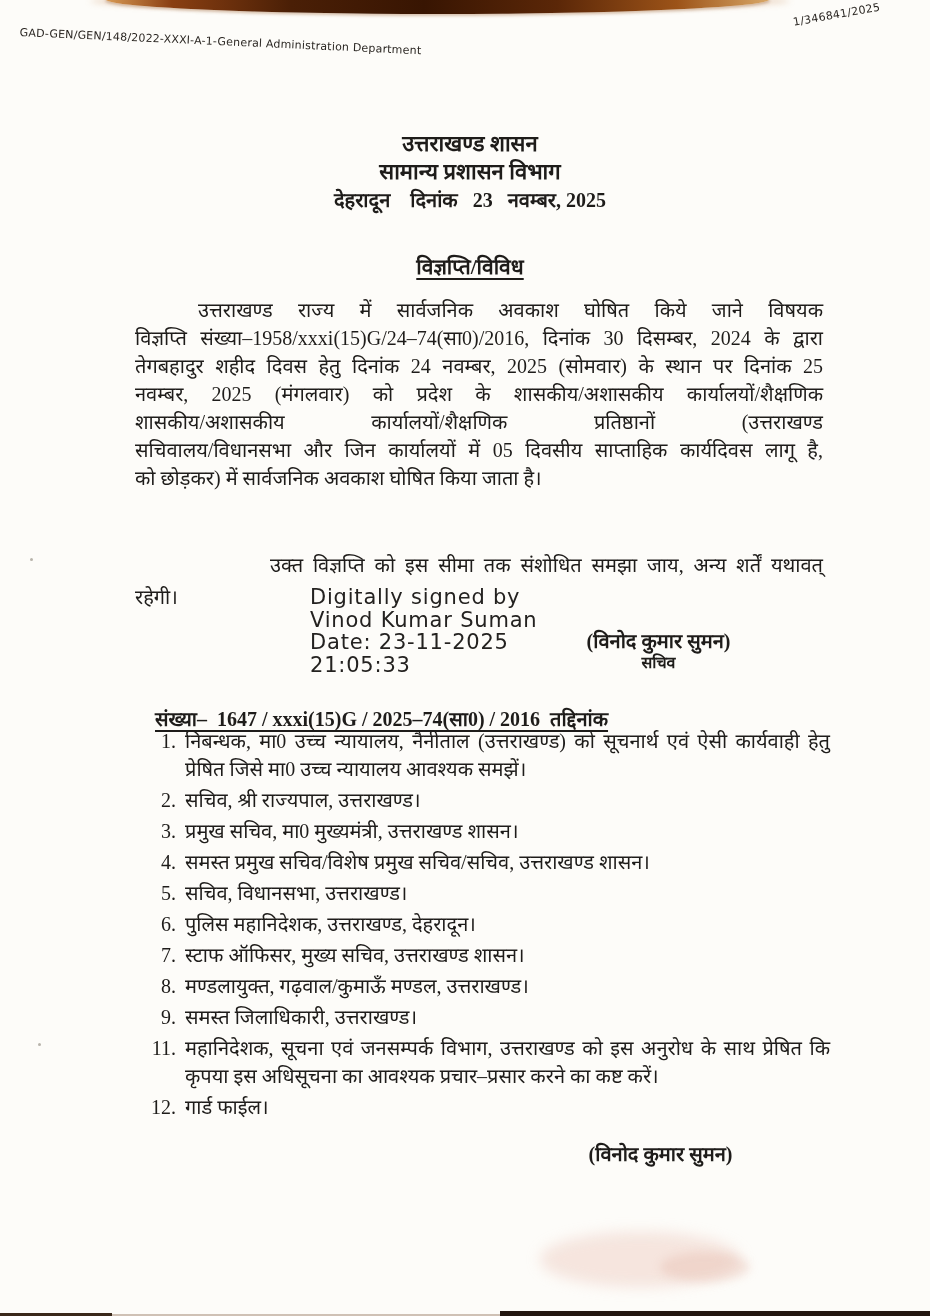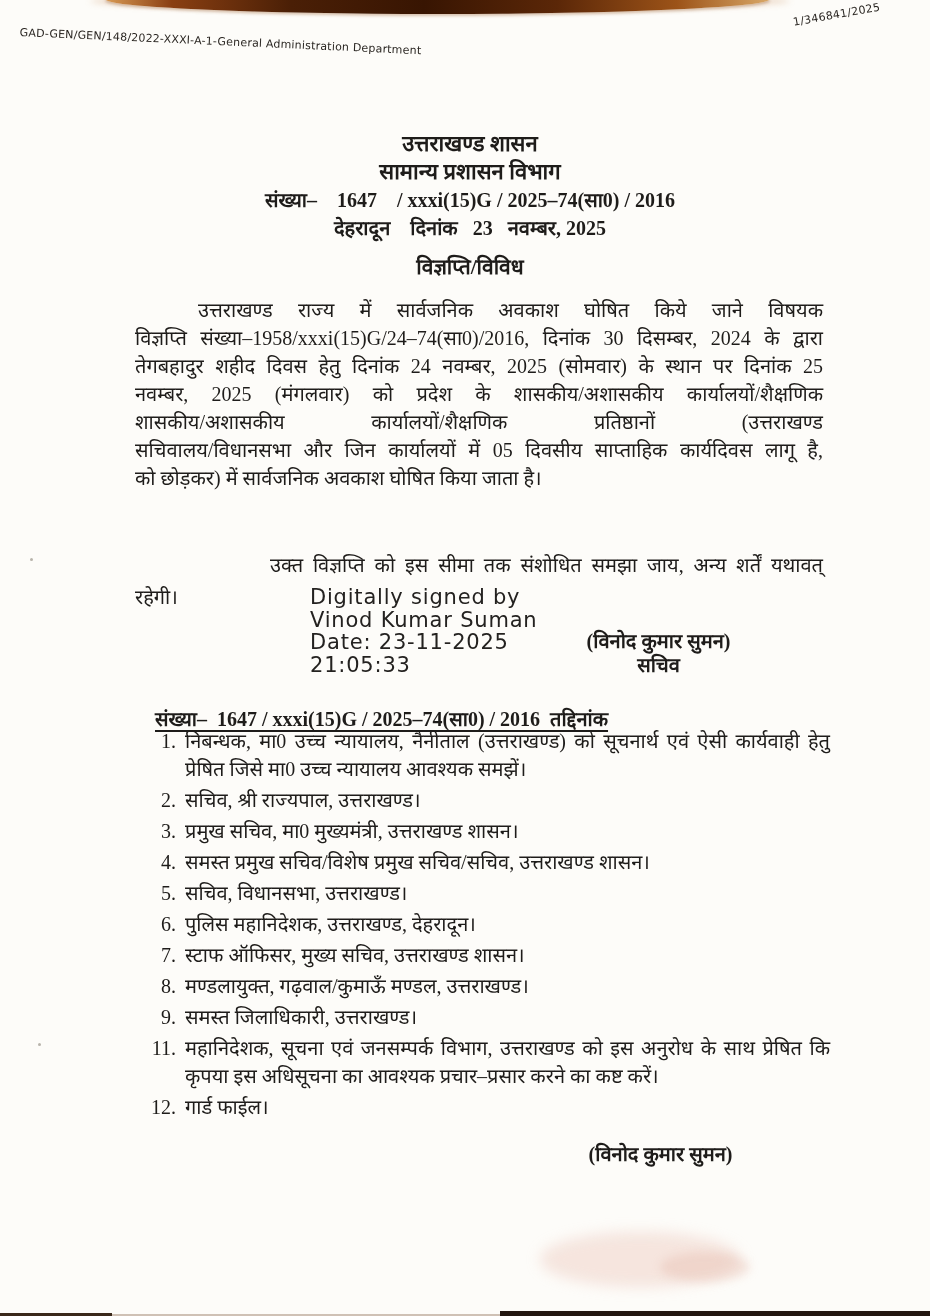--- a/index.html
+++ b/index.html
@@ -43,37 +43,37 @@
 
   
   .letterhead{left:120px;top:130px;width:700px;text-align:center;line-height:28px;}
   .lh-org,.lh-dept{font-size:22px;font-weight:bold;}
   .lh-num,.lh-place{font-size:20px;font-weight:bold;white-space:pre;}
 
   .subject{
     left:120px;top:252px;width:700px;text-align:center;
     font-size:21px;font-weight:bold;
   }
-  .subject span{text-underline-offset:4px;}
+  .subject span{text-decoration:underline;text-underline-offset:4px;}
 
   
   .para1{left:135px;top:296px;width:688px;font-size:20px;line-height:28px;}
   .jline{text-align:justify;text-align-last:justify;}
   .jline.indent{margin-left:63px;}
   .jline.last{text-align-last:left;}
 
   .para2-l1{left:135px;top:551px;width:688px;font-size:20px;line-height:28px;
     padding-left:135px;box-sizing:border-box;text-align:justify;text-align-last:justify;}
   .para2-l2{left:135px;top:583px;font-size:20px;}
 
   
   .digital-sig{left:310px;top:586px;font-family:"DejaVu Sans",sans-serif;
     font-size:21px;line-height:22.5px;letter-spacing:.8px;color:#242220;}
   .sig-name{left:576px;top:627px;width:165px;text-align:center;font-size:20px;font-weight:bold;}
-  .sig-desig{left:576px;top:651px;width:165px;text-align:center;font-size:20px;font-weight:bold;}
+  .sig-desig{left:576px;top:651px;width:165px;text-align:center;font-size:16px;font-weight:bold;}
 
   .endorsement{left:135px;top:682px;font-size:20px;font-weight:bold;white-space:pre;}
   .endorsement span{text-decoration:underline;text-underline-offset:4px;}
 
   
   .dist{left:140px;top:727px;width:690px;font-size:20px;line-height:28px;}
   .dist-row{display:flex;margin-bottom:3px;}
   .dist-no{width:36px;text-align:right;padding-right:9px;flex:0 0 auto;}
   .dist-txt{flex:1;text-align:justify;}
   .dist-row.gap-top{}
@@ -94,21 +94,20 @@
   <div class="abs bottom-bar-right"></div>
   <div class="abs speck" style="left:30px;top:558px;"></div>
   <div class="abs speck" style="left:38px;top:1043px;"></div>
 
   <div class="abs hdr-left">GAD-GEN/GEN/148/2022-XXXI-A-1-General Administration Department</div>
   <div class="abs hdr-right">1/346841/2025</div>
 
   <div class="abs letterhead">
     <div class="lh-org">उत्तराखण्ड शासन</div>
     <div class="lh-dept">सामान्य प्रशासन विभाग</div>
-    <div class="lh-num">संख्या–    1647    / xxxi(15)G / 2025–74(सा0) / 2016</div>
     <div class="lh-place">देहरादून    दिनांक   23   नवम्बर, 2025</div>
   </div>
 
   <div class="abs subject">
     <span>विज्ञप्ति/विविध</span>
   </div>
 
   <div class="abs para1">
     <div class="jline indent">उत्तराखण्ड राज्य में सार्वजनिक अवकाश घोषित किये जाने विषयक</div>
     <div class="jline">विज्ञप्ति संख्या–1958/xxxi(15)G/24–74(सा0)/2016, दिनांक 30 दिसम्बर, 2024 के द्वारा</div>

